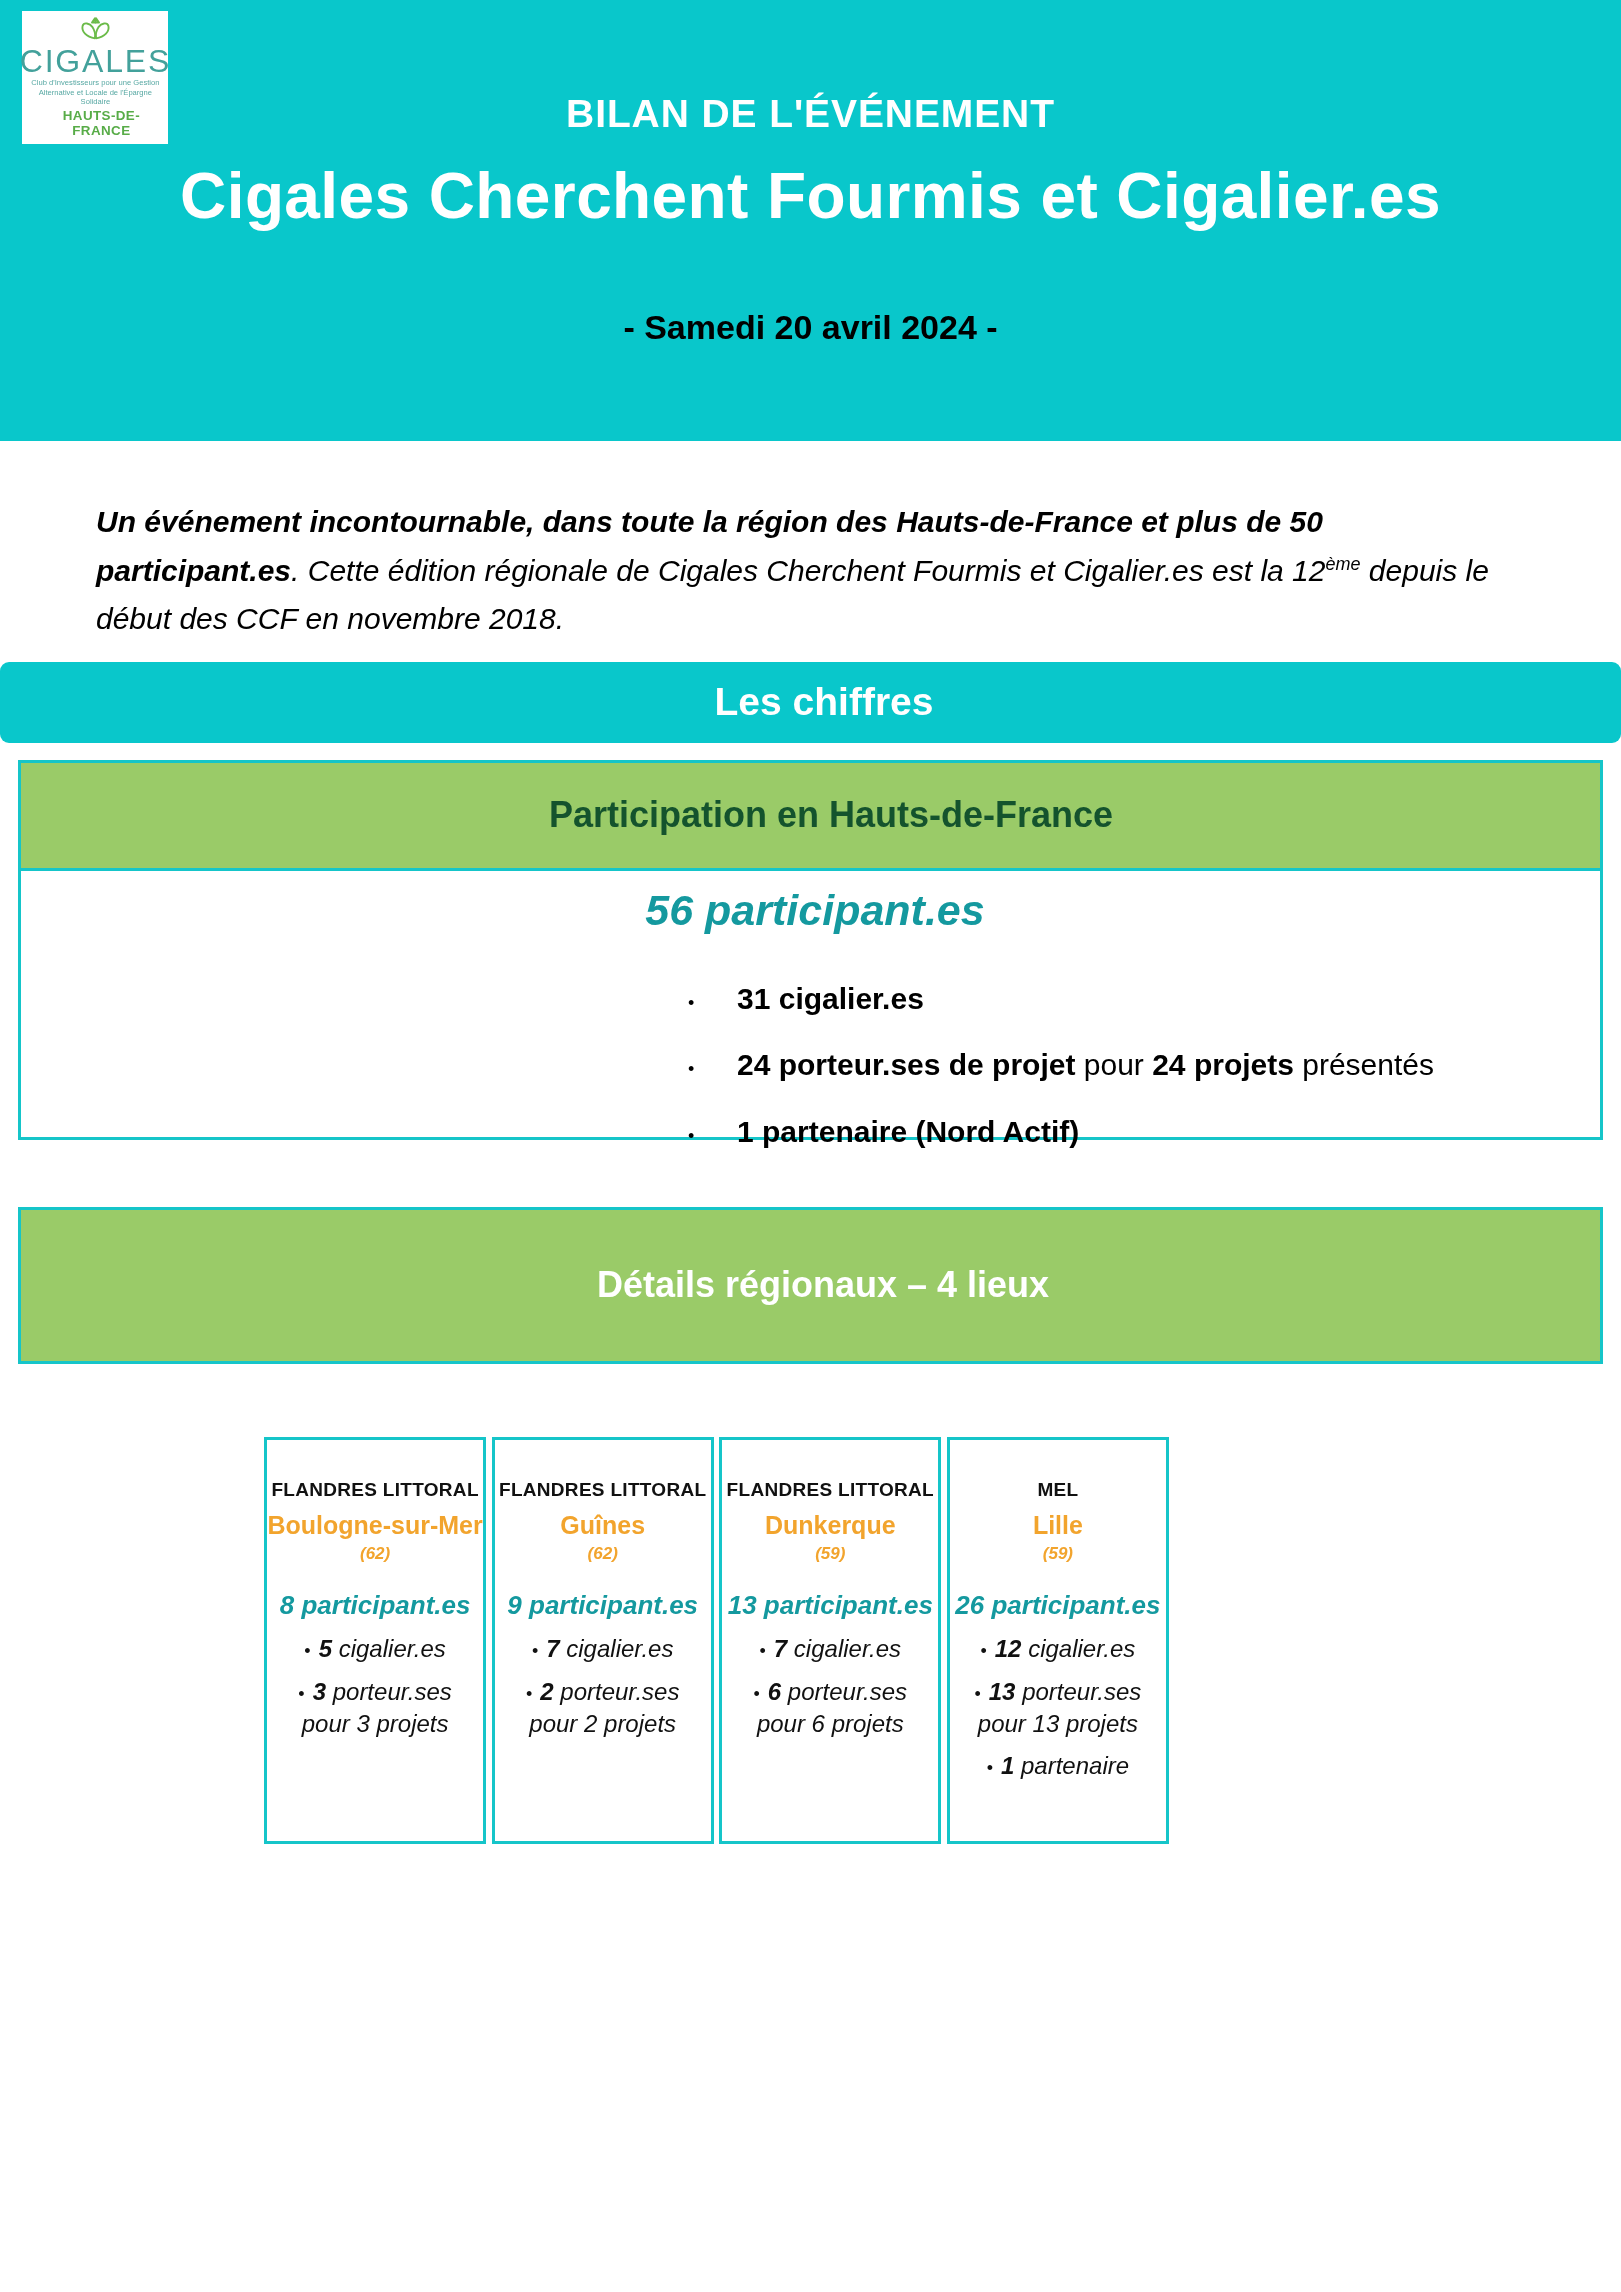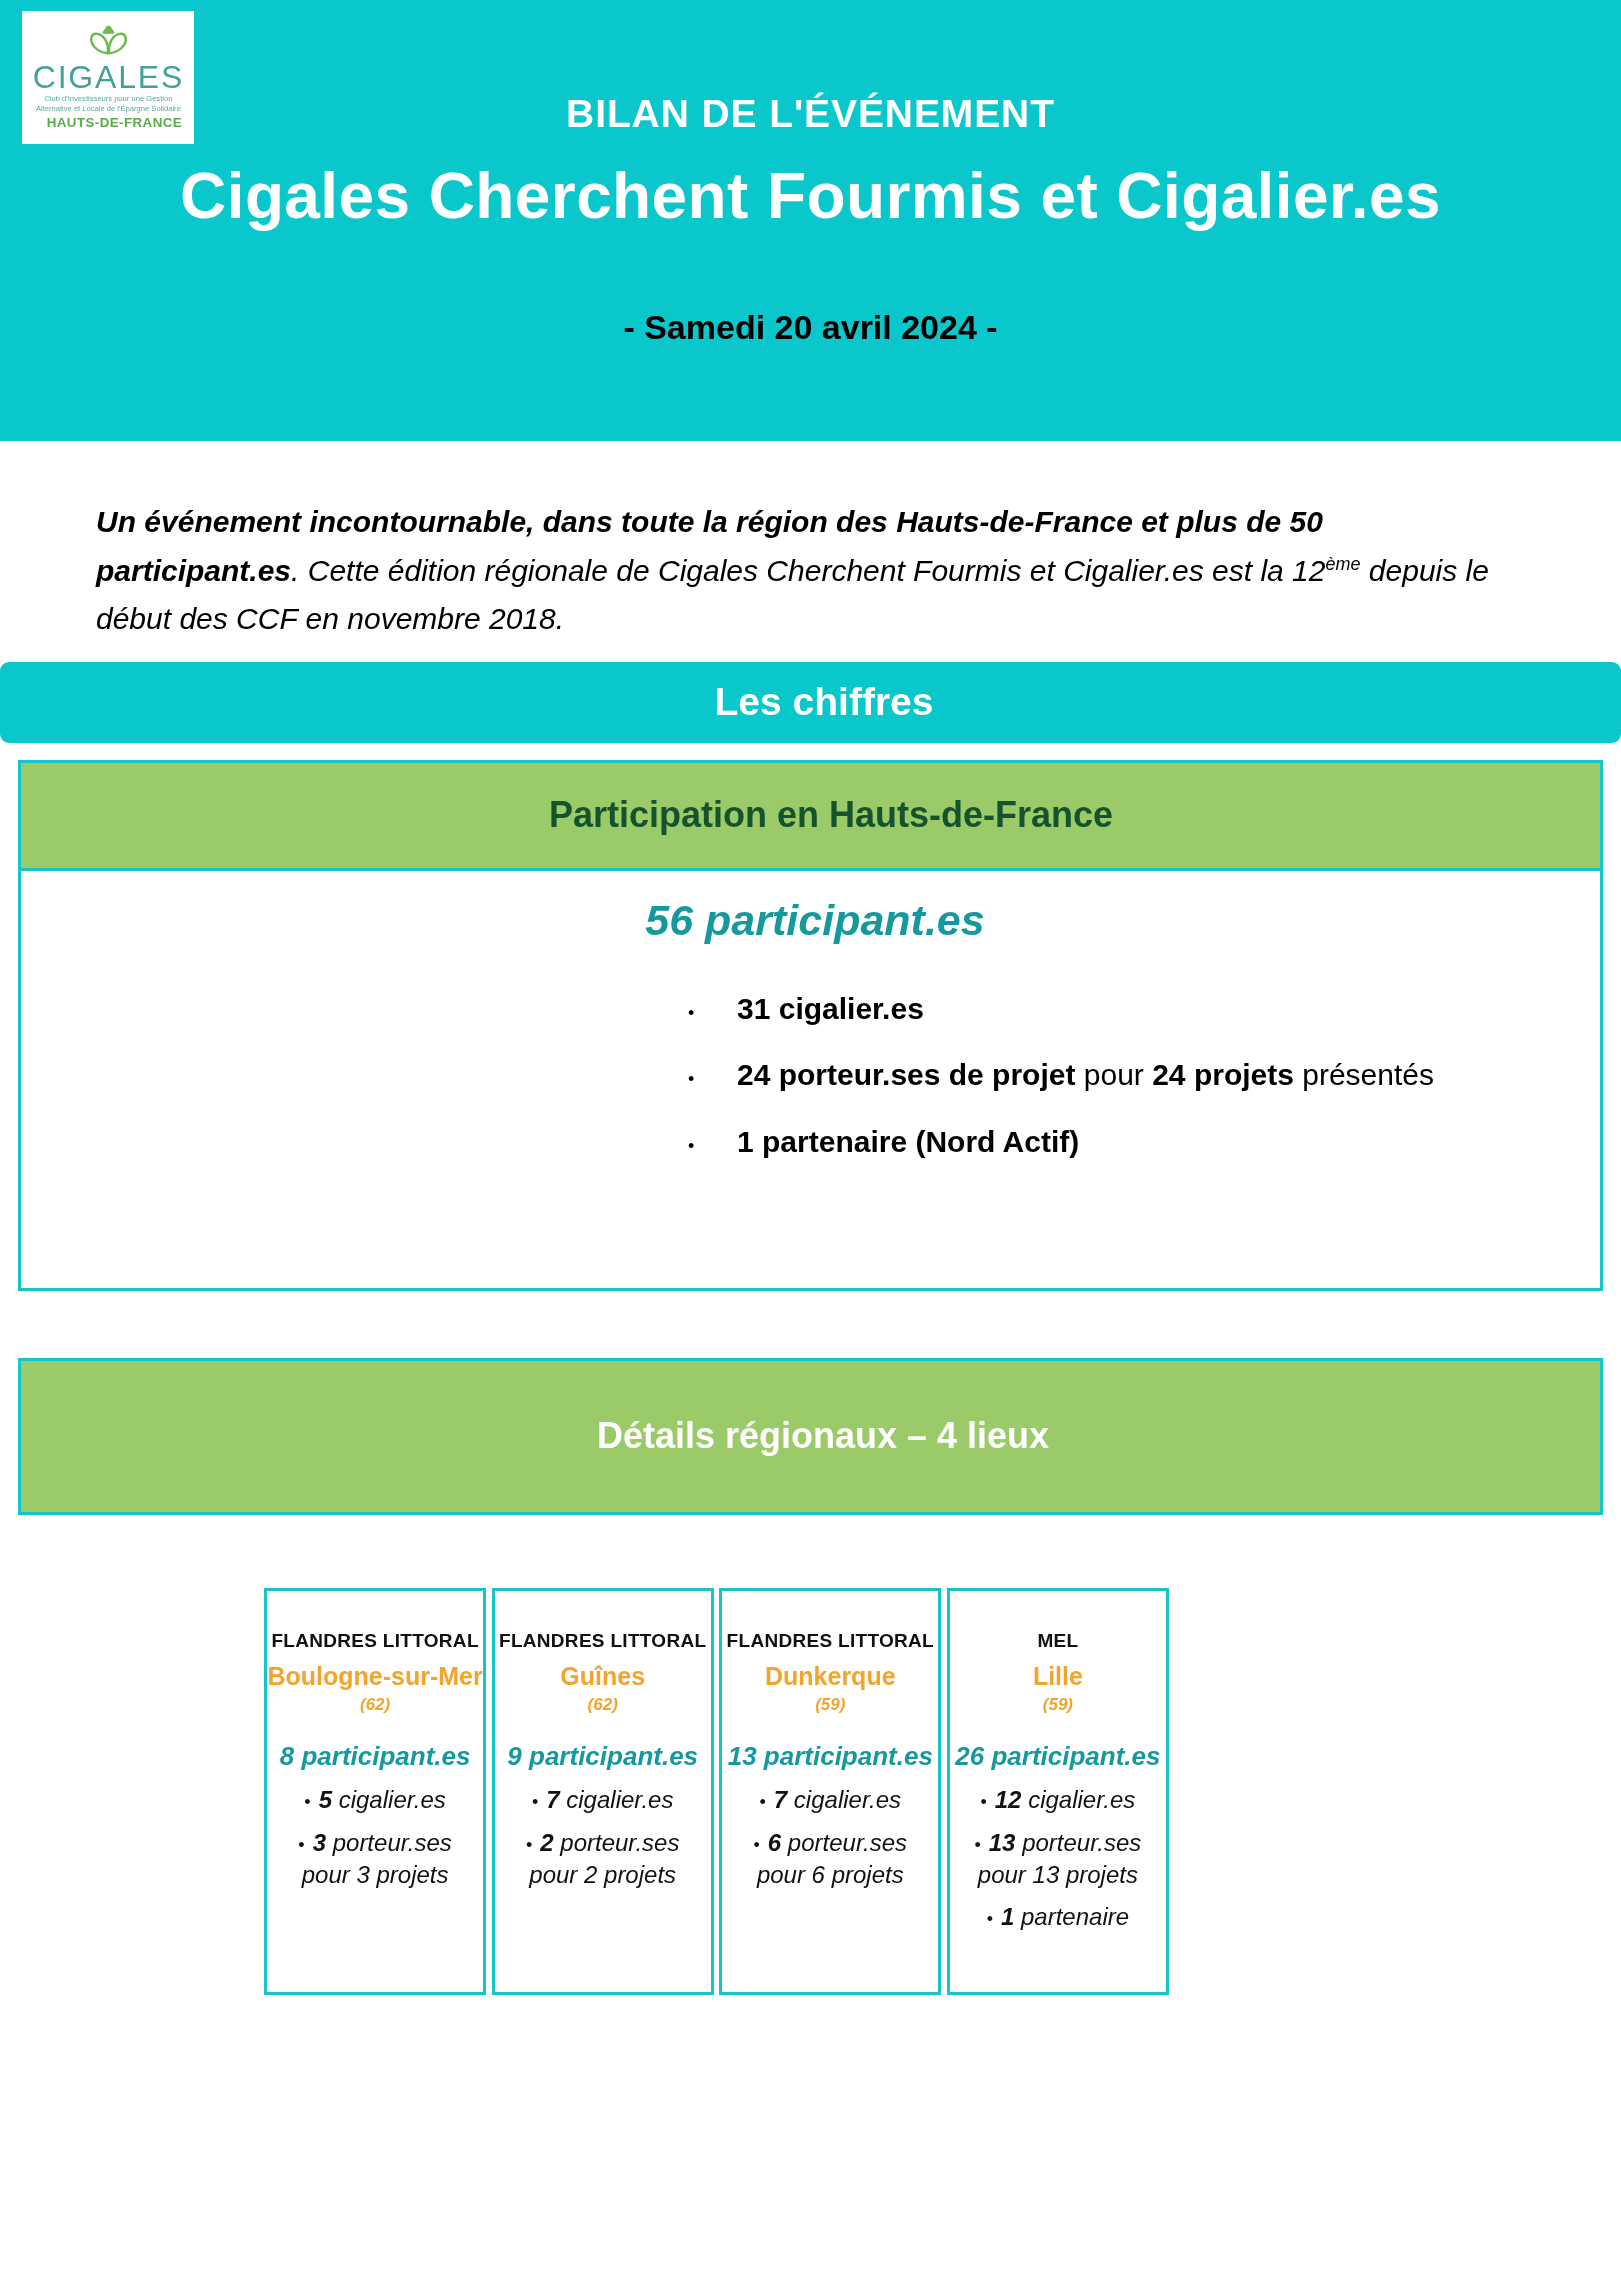--- a/index.html
+++ b/index.html
@@ -1,21 +1,21 @@
 <!DOCTYPE html>
 <html style="font-size:14.3px"><head>
 <meta charset="utf-8">
 <style>
   html,body{margin:0;padding:0;background:#ffffff;}
   .page{position:relative;width:1621px;height:2293px;background:#ffffff;
         font-family:"Liberation Sans",sans-serif;overflow:hidden;}
 
   
   .hero{position:relative;height:441px;background:#09C7CB;text-align:center;}
-  .logo-box{position:absolute;left:22.4px;top:10.7px;width:172px;height:133px;background:#ffffff;
+  .logo-box{position:absolute;left:22.4px;top:10.7px;width:146px;height:133px;background:#ffffff;
             display:flex;flex-direction:column;align-items:center;justify-content:center;
             box-sizing:border-box;padding:5.4px 3.6px;gap:1px;}
   .logo-icon{display:block;margin-bottom:1.8px;}
   .logo-name{color:#43A19B;font-size:32px;letter-spacing:1.8px;line-height:1;}
   .logo-sub{color:#57A8A3;font-size:7.6px;line-height:1.3;text-align:center;}
   .logo-region{color:#58AC48;font-size:13.4px;font-weight:bold;letter-spacing:0.4px;padding-left:12px;}
   .kicker{padding-top:92px;color:#ffffff;font-size:39px;font-weight:bold;letter-spacing:0.9px;}
   .title{margin:23px 0 0;color:#ffffff;font-size:64px;font-weight:bold;letter-spacing:0.4px;}
   .date{margin-top:75px;color:#000000;font-size:34px;font-weight:bold;}
 
@@ -24,21 +24,21 @@
   .intro .b{font-weight:bold;}
   .intro sup{font-size:60%;}
 
   
   .bar{margin-top:18px;height:81px;background:#09C7CB;color:#ffffff;font-size:39px;font-weight:bold;
        display:flex;align-items:center;justify-content:center;padding-left:27px;box-sizing:border-box;border-radius:9px;}
   .box1{margin:17px 18px 0;border:3.6px solid #15C5C9;}
   .green-banner{height:108px;background:#9ACB68;border-bottom:3.6px solid #15C5C9;
                 display:flex;align-items:center;justify-content:center;
                 color:#14532d;font-weight:bold;font-size:36px;padding-left:41px;box-sizing:border-box;}
-  .box1-body{background:#ffffff;height:417px;box-sizing:border-box;padding-top:25px;}
+  .box1-body{background:#ffffff;height:266px;box-sizing:border-box;padding-top:15px;}
   .headline{text-align:center;color:#14999F;font-size:43px;font-weight:bold;font-style:italic;padding-left:9px;}
   .stats{list-style:none;margin:45px 0 0;padding:0 0 0 667px;}
   .stats li{display:flex;align-items:baseline;margin-bottom:29px;font-size:30px;color:#000;line-height:1.25;}
   .stats .dot{width:49px;font-size:18px;flex:0 0 49px;}
   .stats strong{font-weight:bold;}
 
   .green-box{margin:67px 18px 0;height:157px;background:#9ACB68;border:3.6px solid #15C5C9;
              display:flex;align-items:center;justify-content:center;color:#ffffff;
              font-weight:bold;font-size:36px;box-sizing:border-box;padding-left:25px;}
 

